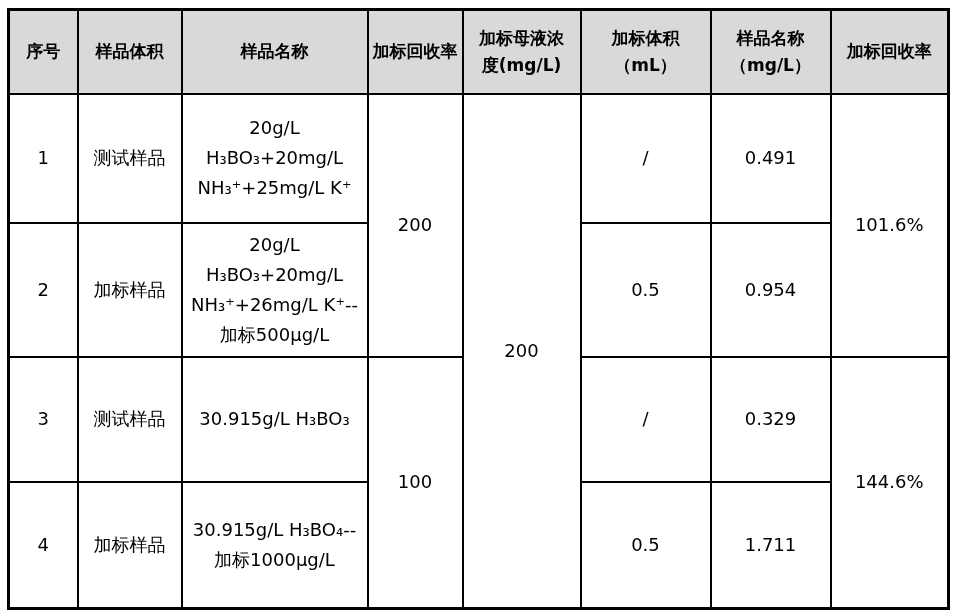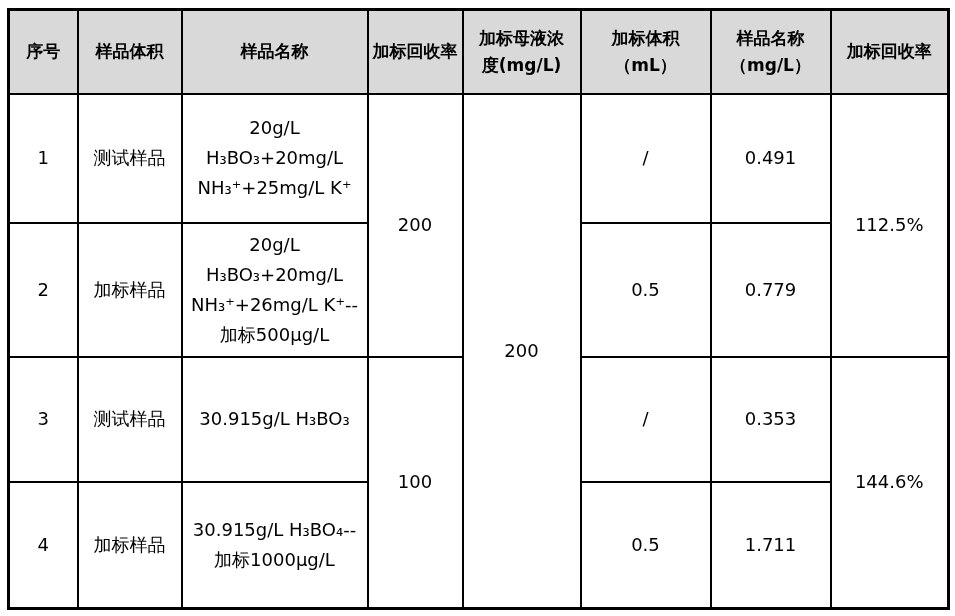--- a/index.html
+++ b/index.html
@@ -91,39 +91,39 @@
       <tr class="row-1">
         <td>1</td>
         <td>测试样品</td>
         <td class="name-cell">20g/L
 H₃BO₃+20mg/L
 NH₃⁺+25mg/L K⁺</td>
         <td rowspan="2">200</td>
         <td rowspan="4">200</td>
         <td>/</td>
         <td>0.491</td>
-        <td rowspan="2" class="recovery-cell">112.5%</td>
+        <td rowspan="2" class="recovery-cell">101.6%</td>
       </tr>
       <tr class="row-2">
         <td>2</td>
         <td>加标样品</td>
         <td class="name-cell">20g/L
 H₃BO₃+20mg/L
 NH₃⁺+26mg/L K⁺--
 加标500μg/L</td>
         <td>0.5</td>
-        <td>0.779</td>
+        <td>0.954</td>
       </tr>
       <tr class="row-3">
         <td>3</td>
         <td>测试样品</td>
         <td class="name-cell">30.915g/L H₃BO₃</td>
         <td rowspan="2">100</td>
         <td>/</td>
-        <td>0.353</td>
+        <td>0.329</td>
         <td rowspan="2" class="recovery-cell">144.6%</td>
       </tr>
       <tr class="row-4">
         <td>4</td>
         <td>加标样品</td>
         <td class="name-cell">30.915g/L H₃BO₄--
 加标1000μg/L</td>
         <td>0.5</td>
         <td>1.711</td>
       </tr>

